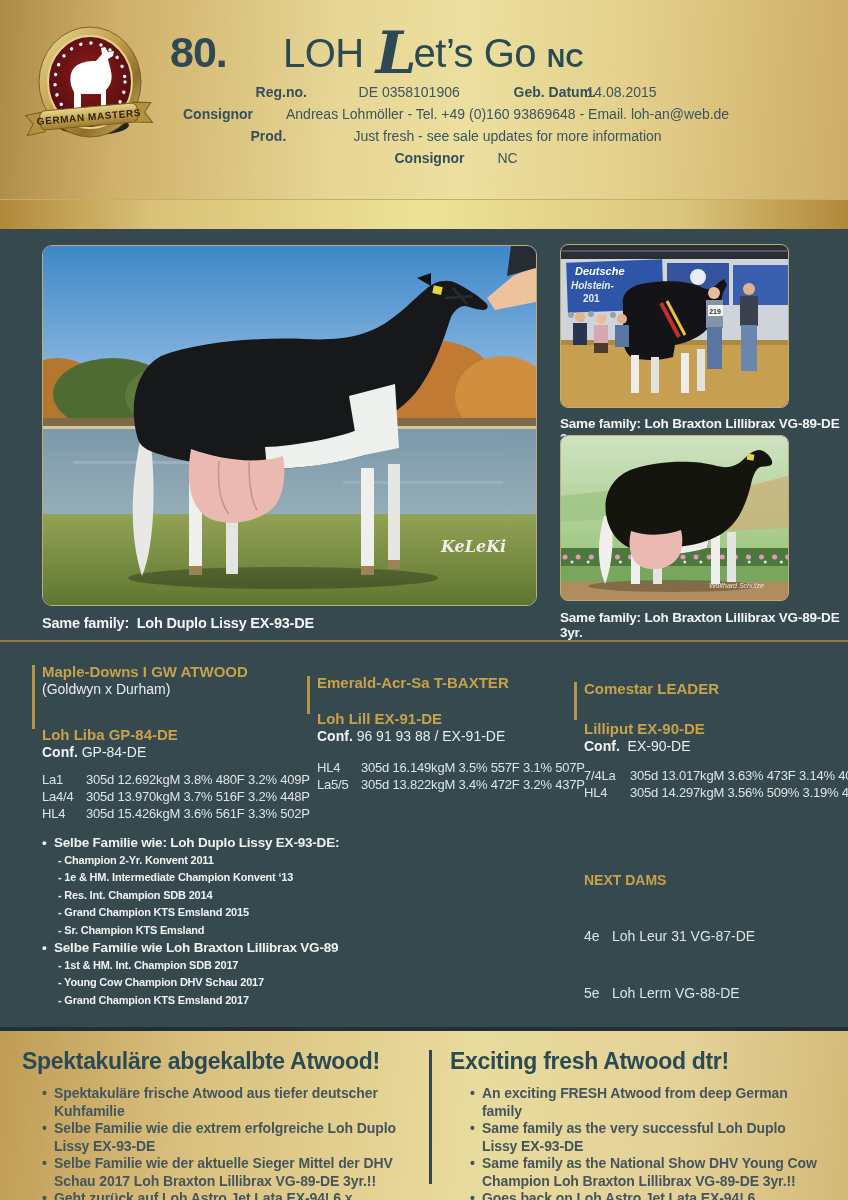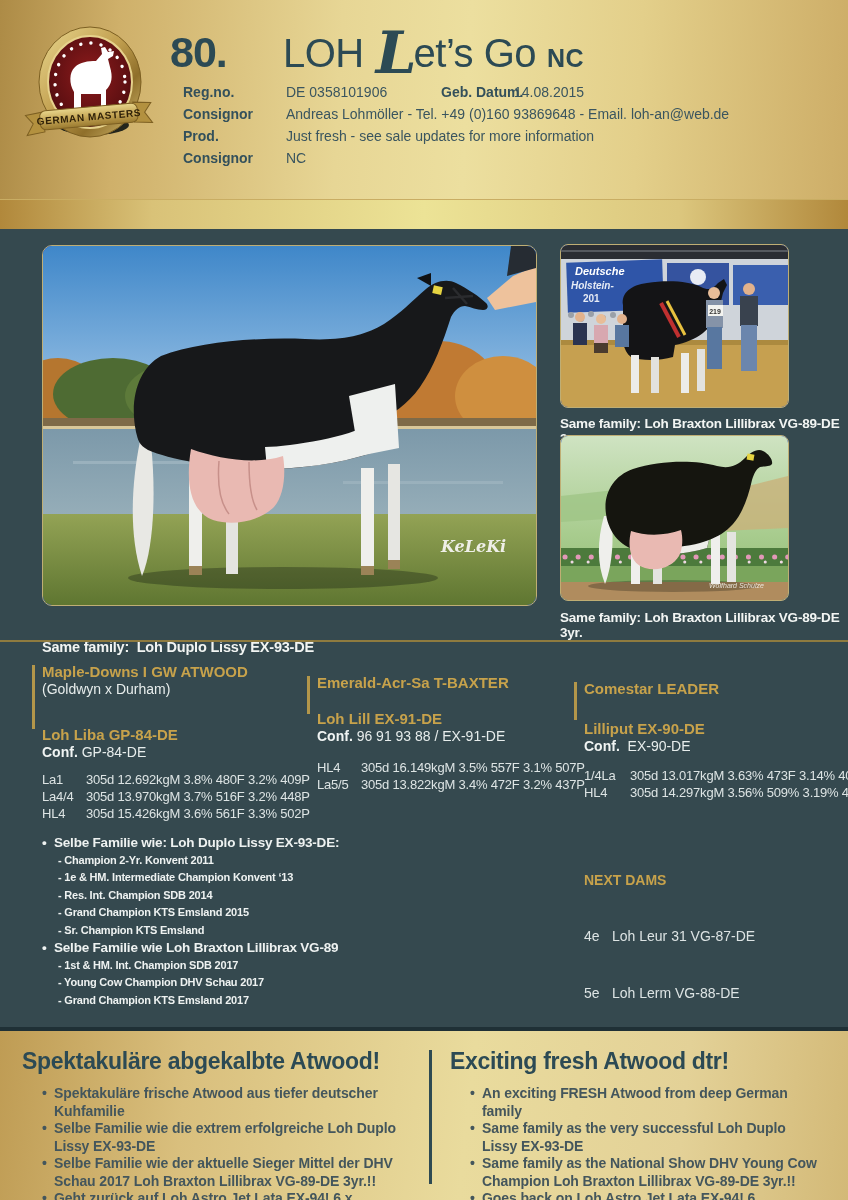--- a/index.html
+++ b/index.html
@@ -17,21 +17,21 @@
     background:linear-gradient(90deg,#b1883b 0%,#d9c278 18%,#ece396 50%,#dcc77e 80%,#b1883b 100%);
     border-top:1px solid #c9ad63;
   }
   .badge{position:absolute;left:18px;top:22px;width:142px;height:126px;}
   .lot{position:absolute;left:170px;top:28px;font-size:43px;font-weight:bold;color:#2c4a54;letter-spacing:-1px;}
   .title{position:absolute;left:283px;top:18px;display:flex;align-items:baseline;color:#2c4a54;}
   .tword{font-size:40px;font-weight:normal;letter-spacing:-0.5px;}
   .tscript{font-family:"DejaVu Serif",serif;font-style:italic;font-weight:bold;font-size:58px;line-height:1;margin:0 -3px 0 12px;position:relative;top:6px;}
   .tsuffix{font-size:25px;font-weight:bold;margin-left:11px;letter-spacing:0.5px;}
   .info{position:absolute;left:183px;top:81px;font-size:14px;color:#3a555f;}
-  .info-row{display:flex;line-height:22px;white-space:nowrap;}
+  .info-row{display:flex;line-height:22px;white-space:nowrap;justify-content:center;}
   .ilab{width:103px;font-weight:bold;color:#33505b;flex:0 0 auto;}
   .ival1{width:155px;flex:0 0 auto;}
   .ilab2{width:73px;font-weight:bold;color:#33505b;flex:0 0 auto;}
   
   .main{position:absolute;left:0;top:229px;width:848px;height:798px;background:#35494f;}
   .photo-frame{position:absolute;overflow:hidden;border:1px solid #bfae74;border-radius:10px;background:#1d4ed8;}
   .photo-frame svg{display:block;}
   .caption{position:absolute;font-size:14.5px;font-weight:bold;color:#f2f5f3;letter-spacing:-0.2px;white-space:pre-wrap;}
   .gold-rule{position:absolute;left:0;top:411px;width:848px;height:2px;background:#8f7b3f;}
   
@@ -196,21 +196,21 @@
         <path d="M176,215 C174,240 178,258 186,268 M206,216 C206,238 208,254 214,264" stroke="#c7908a" stroke-width="1.5" fill="none"></path>
         <path d="M388,40 L374,32 L388,27 Z" fill="#101113"></path>
         <rect x="390" y="40" width="9" height="8" fill="#e6d441" transform="rotate(12 394 44)"></rect>
         <path d="M410,42 L424,58 M402,52 L430,50" stroke="#2a2b2e" stroke-width="2.5" fill="none"></path>
         <polygon points="493,20 493,56 452,64 444,52 470,30" fill="#eec29c"></polygon>
         <polygon points="468,0 493,0 493,22 464,30" fill="#262c33"></polygon>
       </g>
       <text x="398" y="306" font-size="16" fill="#efefe8" class="credit-main" font-style="italic" font-weight="bold">KeLeKi</text>
     </svg>
   </div>
-  <div class="caption" style="left:42px;top:386px;margin-top:24px;">Same family:  Loh Duplo Lissy EX-93-DE</div>
+  <div class="caption" style="left:42px;top:386px;">Same family:  Loh Duplo Lissy EX-93-DE</div>
 
   <div class="photo-frame" style="left:560px;top:15px;width:227px;height:162px;border-radius:8px;">
     <svg width="227" height="162" viewBox="0 0 227 162" preserveAspectRatio="none">
       <rect x="0" y="0" width="227" height="100" fill="#cfd4da"></rect>
       <rect x="0" y="0" width="227" height="14" fill="#2a2d33"></rect>
       <rect x="0" y="5" width="227" height="2" fill="#55595f"></rect>
       <g>
         <rect x="6" y="16" width="96" height="50" fill="#2f55a8" transform="rotate(-2 54 41)"></rect>
         <rect x="106" y="18" width="62" height="42" fill="#35539f"></rect>
         <rect x="172" y="20" width="55" height="40" fill="#3a5fae"></rect>
@@ -335,21 +335,21 @@
     </div>
   </div>
 
   <div class="ped-col" style="left:574px;top:451px;width:270px;">
     <div class="ped-bar" style="height:38px;"></div>
     <div class="ped-content">
       <div class="sire">Comestar LEADER</div>
       <div class="dam" style="margin-top:23px;">Lilliput EX-90-DE</div>
       <div class="conf"><b>Conf.</b>&nbsp; <span>EX-90-DE</span></div>
       <div style="margin-top:11px;">
-        <div class="lrow"><span class="la la3">1/4La</span><span>305d 13.017kgM 3.63% 473F 3.14% 409P</span></div>
+        <div class="lrow"><span class="la la3">7/4La</span><span>305d 13.017kgM 3.63% 473F 3.14% 409P</span></div>
         <div class="lrow"><span class="la la3">HL4</span><span>305d 14.297kgM 3.56% 509% 3.19% 456P</span></div>
       </div>
       <div style="margin-top:71px;">
         <div class="nd-head">NEXT DAMS</div>
         <div class="ndrow"><span class="gen">4e</span><span>Loh Leur 31 VG-87-DE</span></div>
         <div class="ndrow"><span class="gen">5e</span><span>Loh Lerm VG-88-DE</span></div>
         <div class="ndrow"><span class="gen">6e</span><span>Loh Lern VG-87-DE</span></div>
       </div>
     </div>
   </div>

